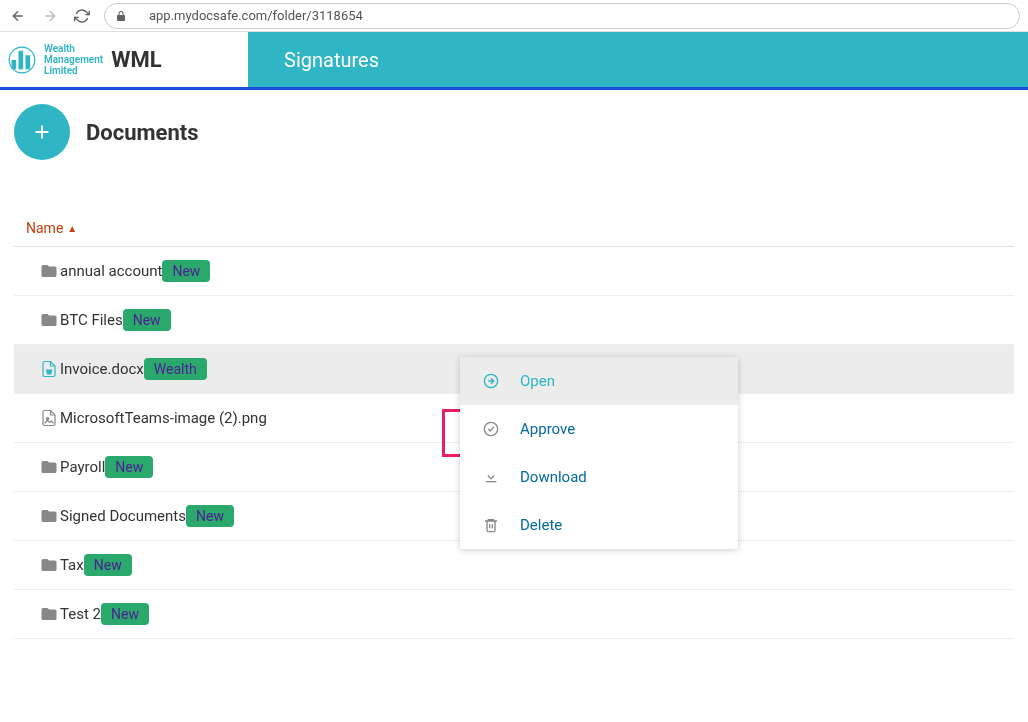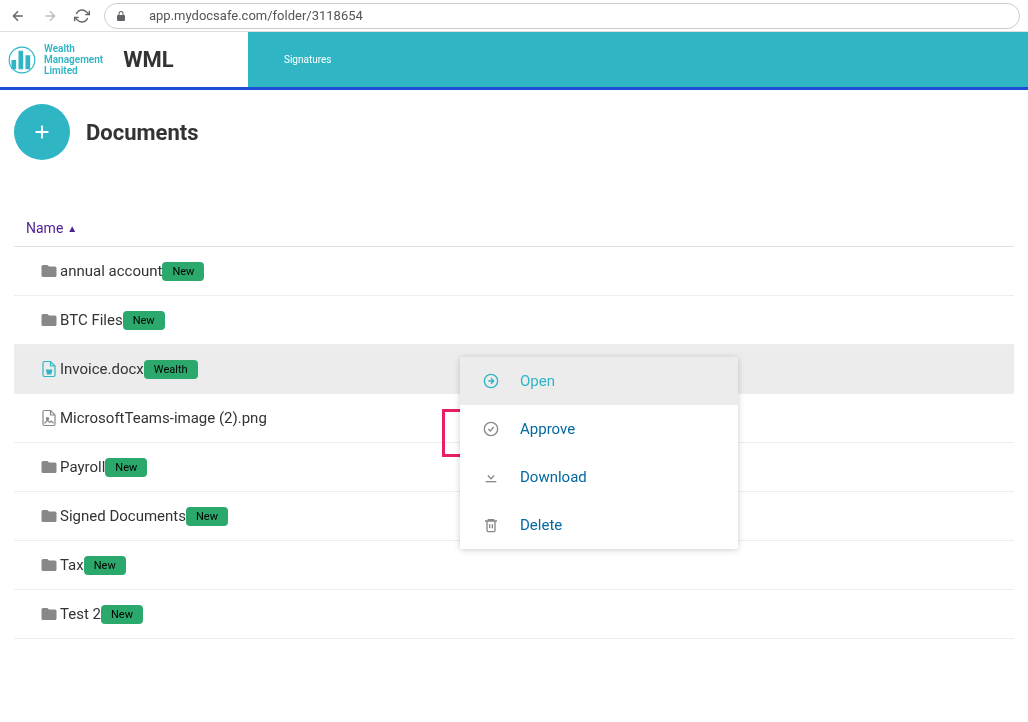--- a/index.html
+++ b/index.html
@@ -7,37 +7,37 @@
     
     .browser-bar { height: 32px; display: flex; align-items: center; padding: 0 8px; gap: 12px; border-bottom: 1px solid #e0e0e0; }
     .nav-btn { width: 20px; height: 20px; display: flex; align-items: center; justify-content: center; color: #5f6368; }
     .nav-btn.disabled { color: #bdbdbd; }
     .url-bar { flex: 1; height: 26px; border: 1px solid #ccc; border-radius: 14px; display: flex; align-items: center; padding: 0 10px; gap: 22px; font-size: 13px; color: #555; }
     .lock { width: 12px; height: 12px; }
     
     .app-header { height: 58px; display: flex; border-bottom: 3px solid #1d4ed8; }
     .logo-section { width: 248px; display: flex; align-items: center; padding-left: 8px; gap: 8px; }
     .logo-text { font-size: 10px; font-weight: 600; color: #2fb5c4; line-height: 1.1; }
-    .wml { font-size: 22px; font-weight: 700; color: #333; margin-left: 12px; }
+    .wml { font-size: 22px; font-weight: 700; color: #333; }
     .nav-tabs { flex: 1; background: #2fb5c4; display: flex; align-items: center; padding-left: 36px; }
-    .nav-tab { color: #fff; font-size: 10px; }
+    .nav-tab { color: #fff; font-size: 20px; }
     
     .content { padding: 14px 14px 0 14px; }
     .content-header { display: flex; align-items: center; gap: 16px; margin-bottom: 50px; }
     .add-btn { width: 56px; height: 56px; border-radius: 50%; background: #2fb5c4; display: flex; align-items: center; justify-content: center; color: #fff; font-size: 28px; cursor: pointer; }
     .page-title { font-size: 22px; font-weight: 700; color: #333; }
     
-    .table-header { display: flex; align-items: center; padding: 10px 12px; color: #4c1d95; font-size: 14px; border-bottom: 1px solid #e0e0e0; gap: 4px; }
+    .table-header { display: flex; align-items: center; padding: 10px 12px; color: #c2410c; font-size: 14px; border-bottom: 1px solid #e0e0e0; gap: 4px; }
     .sort-icon { font-size: 10px; }
     
     .row { display: flex; align-items: center; height: 49px; padding: 0 26px; border-bottom: 1px solid #eee; font-size: 15px; color: #333; position: relative; }
     .row.selected { background: #ececec; }
     .folder-icon, .file-icon { width: 20px; height: 20px; color: #888; display: flex; align-items: center; }
     .file-icon.word { color: #2fb5c4; }
-    .badge { background: #2ba96c; color: #000000; font-size: 11px; padding: 3px 10px; border-radius: 4px; }
+    .badge { background: #2ba96c; color: #4c1d95; font-size: 14px; padding: 3px 10px; border-radius: 4px; }
     
     .context-menu { position: absolute; left: 460px; top: 357px; width: 278px; background: #fff; box-shadow: 0 1px 6px rgba(0,0,0,0.2); border-radius: 2px; z-index: 100; }
     .menu-item { display: flex; align-items: center; height: 48px; padding: 0 22px; gap: 20px; font-size: 15px; color: #0369a1; cursor: pointer; }
     .menu-item.open { color: #2fb5c4; background: #ececec; }
     .menu-item.approve { position: relative; }
     .menu-icon { width: 18px; height: 18px; display: flex; align-items: center; justify-content: center; }
     .highlight-box { position: absolute; border: 3px solid #e91e63; pointer-events: none; }
   </style>
 </head>
 <body>

